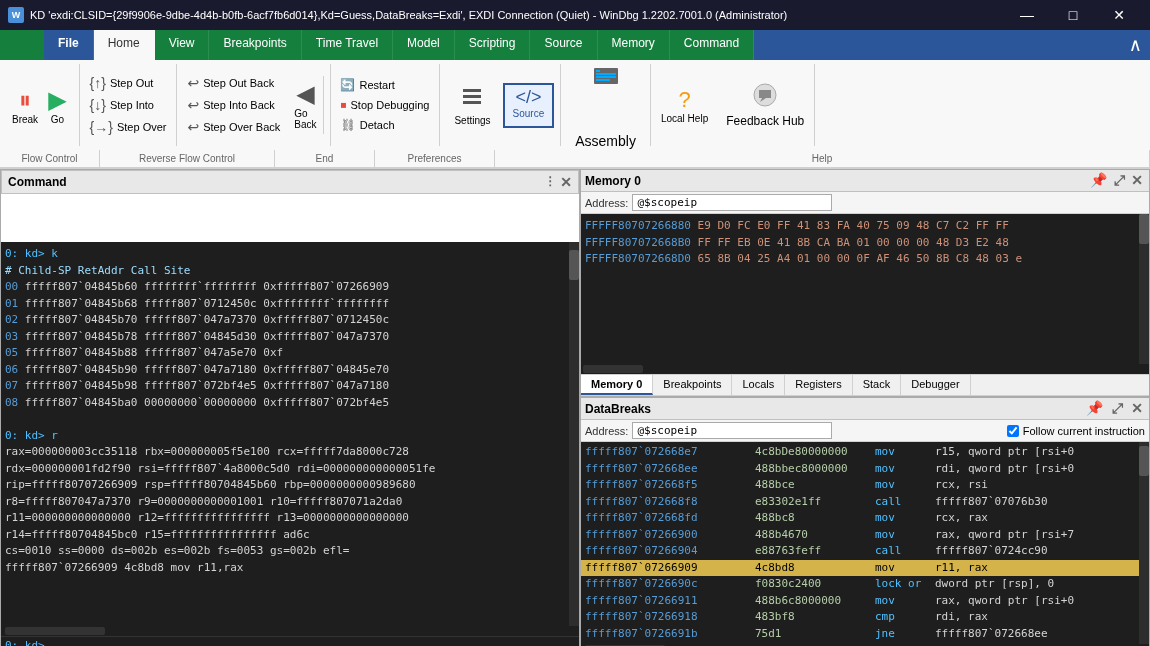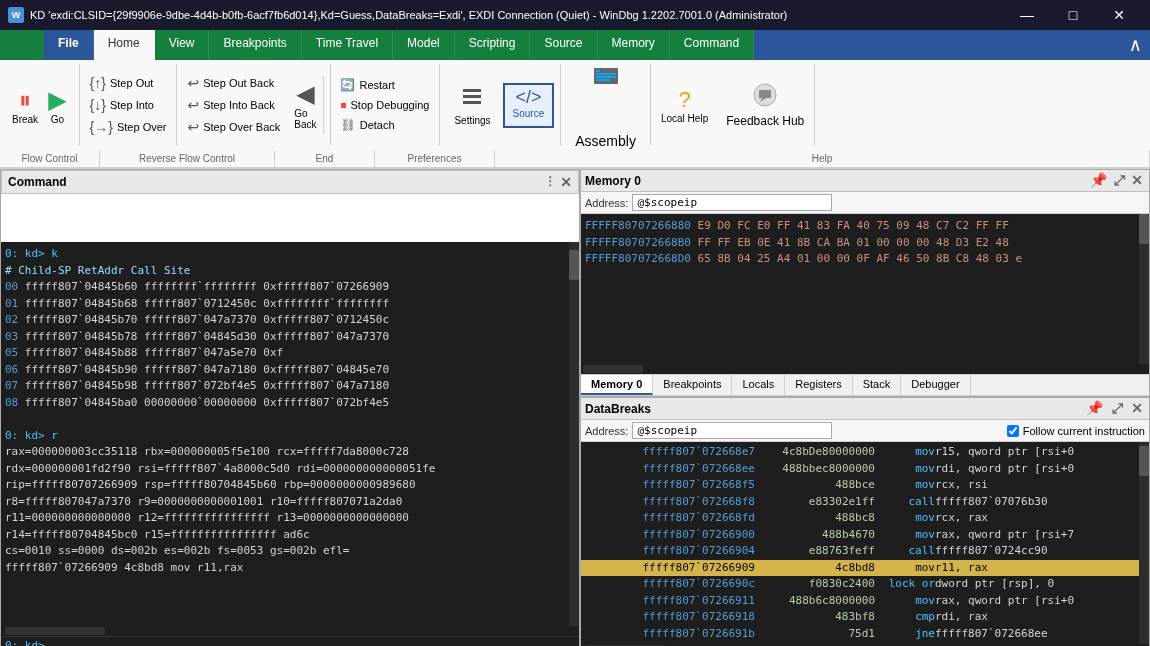--- a/index.html
+++ b/index.html
@@ -392,21 +392,21 @@
       </div>
       <div class="disasm-address-bar">
         <span class="address-label">Address:</span>
         <input class="address-input" type="text" value="@$scopeip" style="">
         <div class="disasm-follow">
           <input type="checkbox" checked="" style="">
           <span>Follow current instruction</span>
         </div>
       </div>
       <div class="disasm-data" style="position:relative; display:flex; overflow:hidden;">
-        <div style="flex:1; overflow:hidden;text-align:right;">
+        <div style="flex:1; overflow:hidden;">
           <div class="disasm-row">
             <span class="disasm-addr">fffff807`072668e7</span>
               <span class="disasm-bytes">4c8bDe80000000 </span>
               <span class="disasm-mnem">mov  </span>
               <span class="disasm-ops">r15, qword ptr [rsi+0</span>
           </div>
           <div class="disasm-row">
             <span class="disasm-addr">fffff807`072668ee</span>
               <span class="disasm-bytes">488bbec8000000  </span>
               <span class="disasm-mnem">mov  </span>

